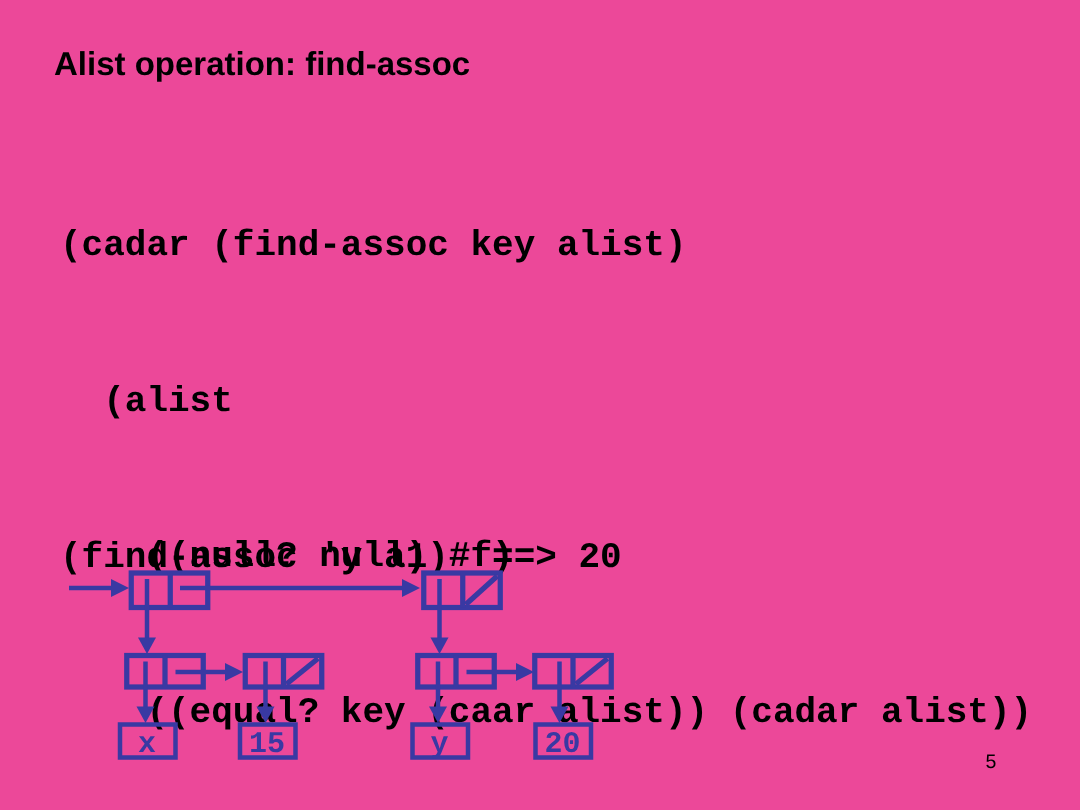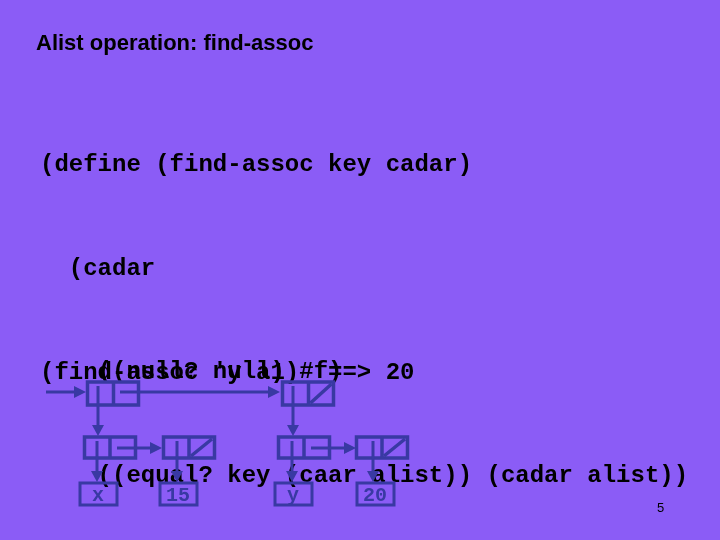--- a/index.html
+++ b/index.html
@@ -1,20 +1,20 @@
 <!DOCTYPE html>
 <html style="--dia: #3939A3; --ink: #000000;"><head>
 <meta charset="utf-8">
 <style>
   :root { --dia: #3939A3; --ink: #000000; }
   html, body { margin: 0; padding: 0; background: #888; }
   .slide {
     position: relative;
     width: 720px; height: 540px;
-    background: #8b5cf6;
+    background: #ec4899;
     overflow: hidden;
     font-family: "Liberation Sans", sans-serif;
     color: var(--ink);
   }
   .title {
     position: absolute;
     left: 36px; top: 30px;
     margin: 0;
     font-size: 22px;
     font-weight: bold;
@@ -56,22 +56,22 @@
   }
 </style>
 </head>
 <body>
 
 <div class="slide">
 
   <h1 class="title">Alist operation: find-assoc</h1>
 
   <div class="code code-1">
-    <div>(define (find-assoc key cadar)</div>
-    <div>  (cadar</div>
+    <div>(cadar (find-assoc key alist)</div>
+    <div>  (alist</div>
     <div>    ((null? null) #f)</div>
     <div>    ((equal? key (caar alist)) (cadar alist))</div>
     
   </div>
 
   <div class="code code-2">
     <div>(find-assoc 'y a1)  ==&gt; 20</div>
   </div>
 
   <svg class="diagram" viewBox="0 0 460 160">

